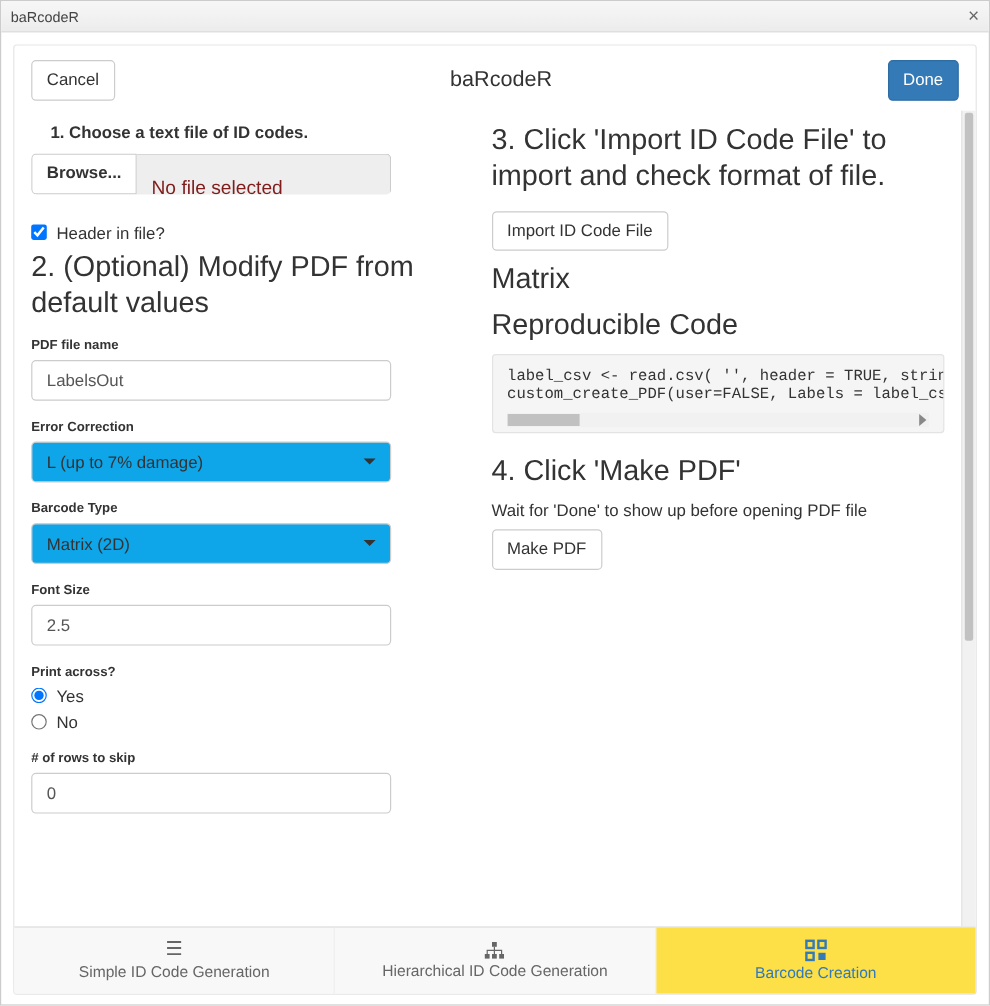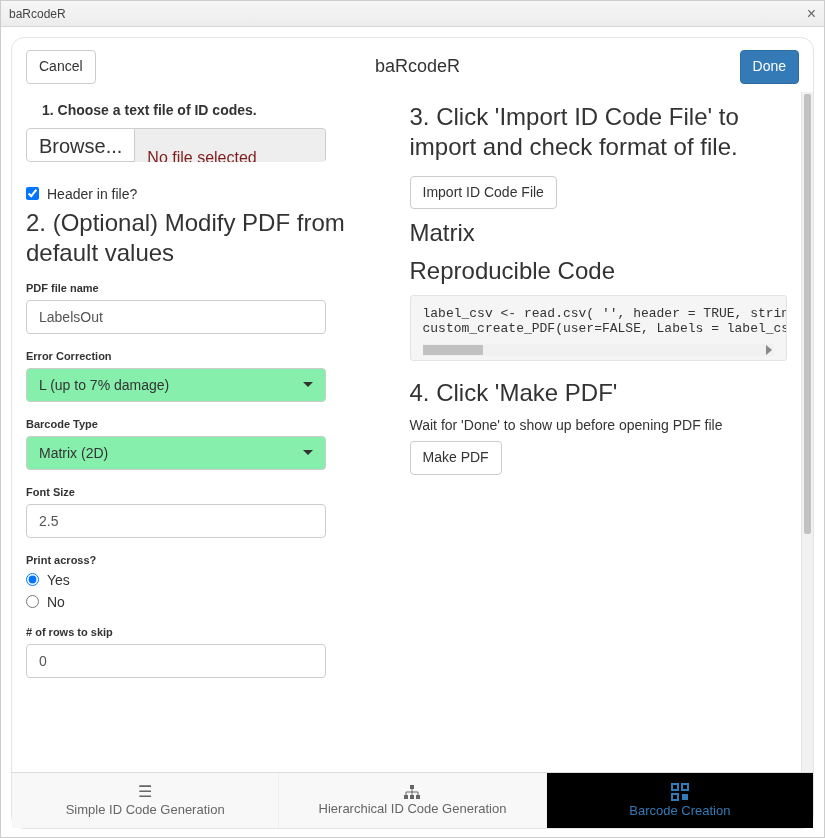--- a/index.html
+++ b/index.html
@@ -28,21 +28,21 @@
   font-size: 16px;
   color: #666;
   cursor: pointer;
 }
 .outer {
   padding: 10px;
   height: calc(838px - 26px);
 }
 .panel {
   border: 1px solid #e5e5e5;
-  border-radius: 13px;
+  border-radius: 3px;
   height: 100%;
   display: flex;
   flex-direction: column;
   background: #fff;
   position: relative;
 }
 .header-row {
   display: flex;
   align-items: center;
   padding: 12px 14px 8px 14px;
@@ -134,44 +134,45 @@
 .select-wrap {
   width: 300px;
   height: 34px;
   border: 1px solid #ccc;
   border-radius: 4px;
   padding: 6px 12px;
   display: flex;
   align-items: center;
   justify-content: space-between;
   color: #333;
-  background: #86efac;
+  background: #0ea5e9;
   cursor: pointer;
 }
 .caret {
   width: 0; height: 0;
   border-left: 5px solid transparent;
   border-right: 5px solid transparent;
   border-top: 5px solid #333;
 }
 .file-input {
   display: flex;
   width: 300px;
   height: 34px;
   border-radius: 4px;
   overflow: hidden;
 }
 .file-btn {
   border: 1px solid #ccc;
   border-radius: 4px 0 0 4px;
   background: #fff;
   padding: 6px 12px;
-  font-size: 20px;
+  font-size: 14px;
   color: #333;
   cursor: pointer;
+  font-weight: bold;
 }
 .file-text {
   flex: 1;
   border: 1px solid #ccc;
   border-left: none;
   background: #eee;
   color: #7f1d1d;
   padding: 20px 12px;
   font-size: 16px;
   border-radius: 0 4px 4px 0;
@@ -235,21 +236,21 @@
   flex-direction: column;
   align-items: center;
   justify-content: center;
   font-size: 13px;
   color: #666;
   gap: 2px;
   cursor: pointer;
   border-right: 1px solid #eee;
 }
 .tab.active {
-  background: #000000;
+  background: #fde047;
   color: #337ab7;
 }
 .tab:last-child { border-right: none; }
 .tab-icon { font-size: 16px; line-height: 1; }
 .qr-icon {
   display: grid;
   grid-template-columns: 8px 8px;
   grid-template-rows: 8px 8px;
   gap: 2px;
 }

